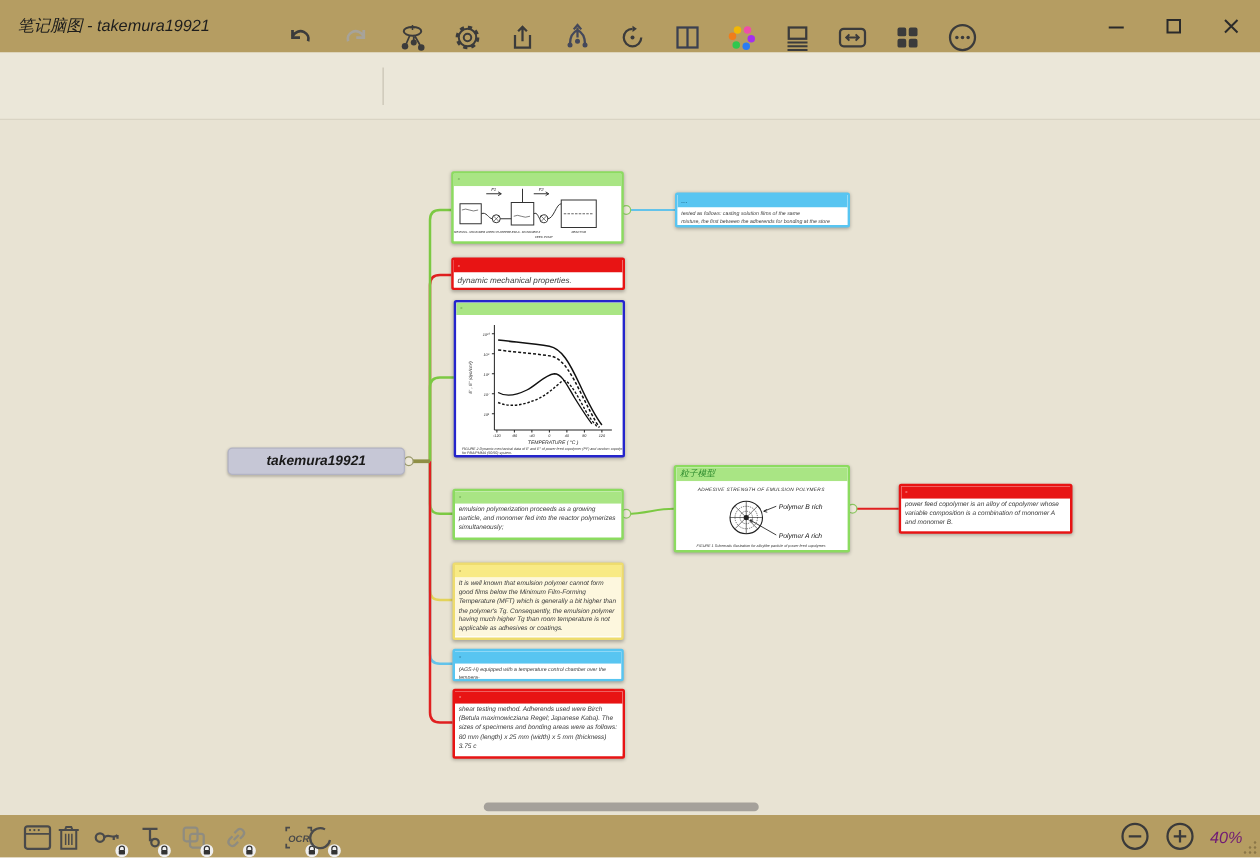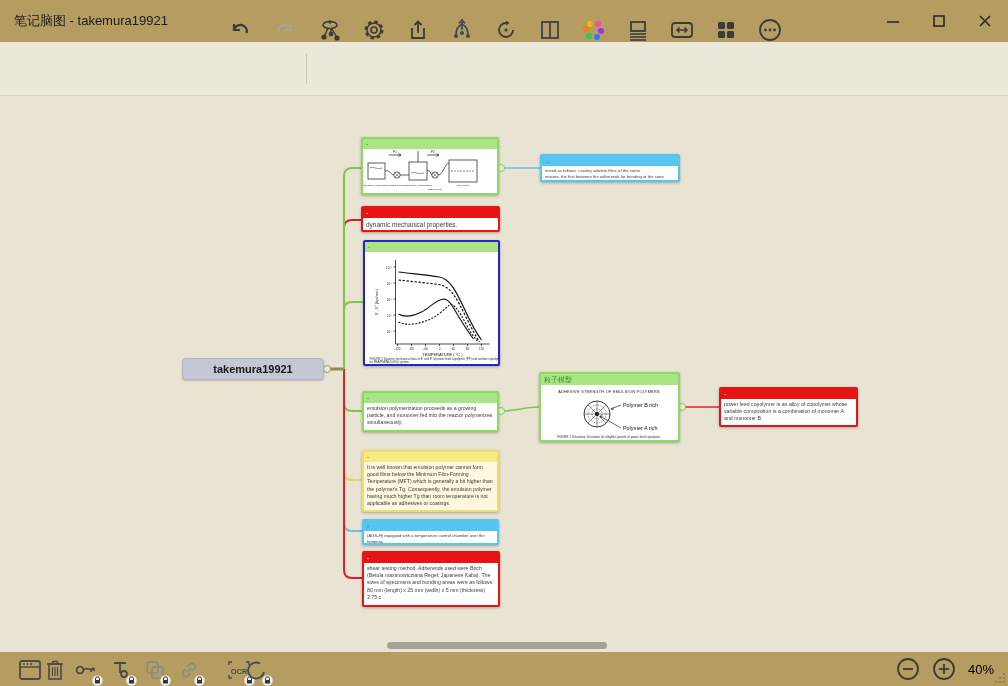--- a/index.html
+++ b/index.html
@@ -1,17 +1,17 @@
 <!DOCTYPE html>
 <html><head>
 <meta charset="utf-8">
 <style>
   * { margin:0; padding:0; box-sizing:border-box; }
   html,body { width:1008px; height:686px; overflow:hidden; font-family:"Liberation Sans", sans-serif; }
-  #app { position:relative; width:1008px; height:686px; background:#e8e3d3; }
+  #app { position:relative; width:1008px; height:686px; background:#e8e3d3;font-style:italic; }
 
   
   #titlebar { position:absolute; left:0; top:0; width:1008px; height:42px; background:#b59d62; display:flex; align-items:center; }
   #titlebar .title { margin-left:14px; font-size:13px; color:#1d1d1d; }
   .winbtns { position:absolute; right:0; top:0; height:42px; display:flex; }
   .winbtn { width:46px; height:42px; display:flex; align-items:center; justify-content:center; cursor:pointer; }
   .winbtn svg { display:block; }
 
   
   #toolbar { position:absolute; left:0; top:42px; width:1008px; height:54px; background:#ebe7d9; border-bottom:1px solid #d9d4c4; }
@@ -49,21 +49,21 @@
   
   .vthumb { position:absolute; right:2px; top:12px; width:7px; height:200px; border-radius:4px; background:#a5a19a; }
   .hthumb { position:absolute; left:375px; bottom:3px; width:220px; height:7px; border-radius:4px; background:#a5a19a; }
   .scroll-arrow { position:absolute; width:0; height:0; }
 
   
   #statusbar { position:absolute; left:0; top:652px; width:1008px; height:34px; background:#b59d62; }
   .sbtn { position:absolute; top:5px; width:26px; height:26px; display:flex; align-items:center; justify-content:center; }
   .lockbadge { position:absolute; right:-3px; bottom:-3px; }
   .zoomgroup { position:absolute; right:14px; top:0; height:34px; display:flex; align-items:center; gap:12px; }
-  .zoomlabel { font-size:13px; color:#000000; }
+  .zoomlabel { font-size:13px; color:#701a75; }
   .grip { position:absolute; right:2px; bottom:2px; }
 </style>
 </head>
 <body>
 
 <div id="app">
 
   <div id="titlebar">
     <div class="title">笔记脑图 - takemura19921</div>
     <div class="winbtns">

